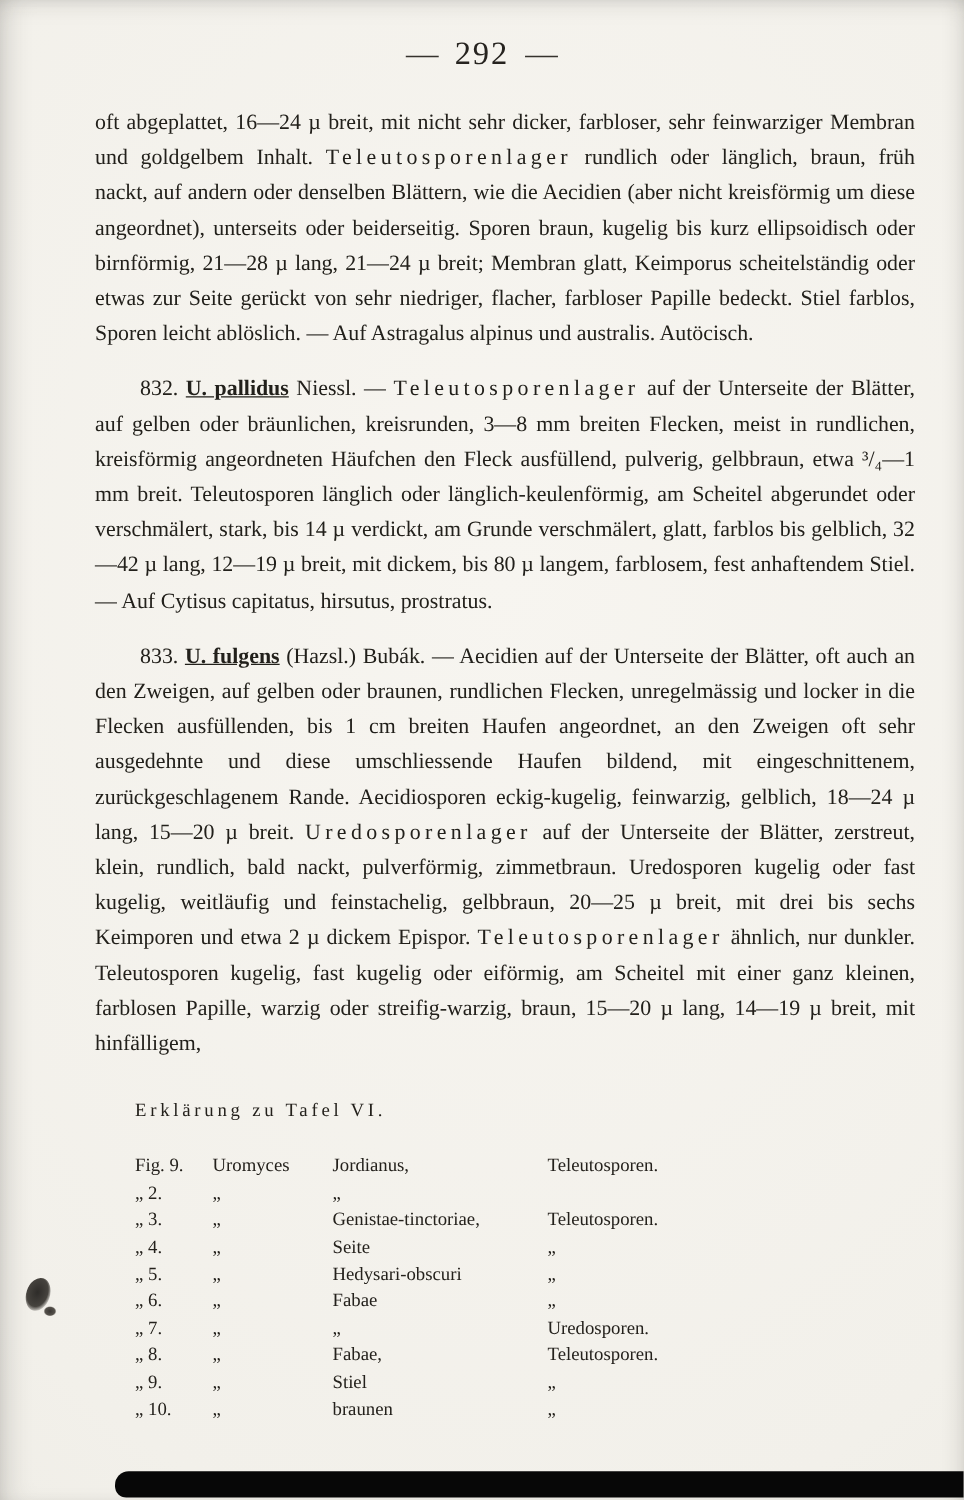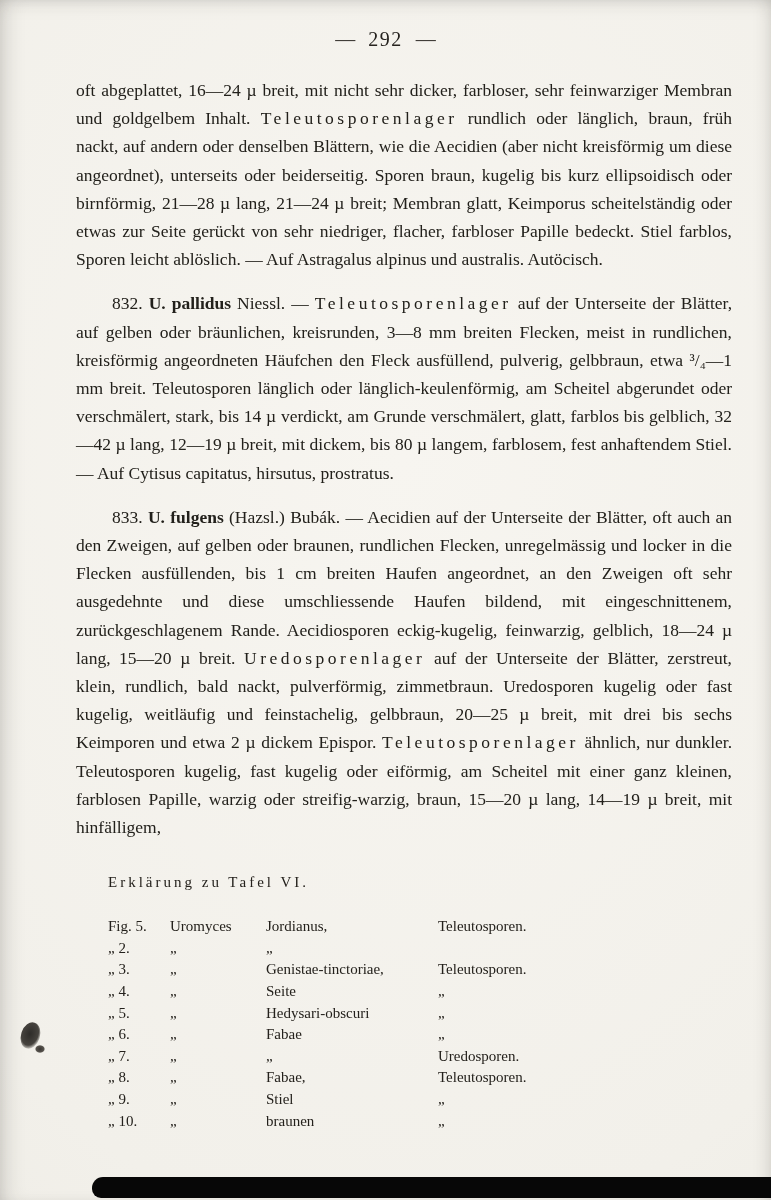--- a/index.html
+++ b/index.html
@@ -14,38 +14,38 @@
                 inset -12px 0 20px -14px rgba(40,38,34,.22),
                 inset 0 14px 22px -16px rgba(40,38,34,.18);
     color: var(--ink, #201d19);
     font-family: "Liberation Serif", "DejaVu Serif", serif;
   }
 
   
   .header {
     padding-top:28px;
     text-align:center;
-    font-size:20px;
+    font-size:26px;
     color:#26231f;
   }
   .header .dash { margin:0 13px; color:#35322d; }
   .header .pagenum { letter-spacing:1.5px; }
 
   
   .body-text {
     margin:25px 23px 0 60px;
     text-align:justify;
     font-size:17.5px;
     line-height:28.2px;
     color:#22201b;
   }
   .para { margin:16px; }
   .para.indent { text-indent:36px; }
   .sperr { letter-spacing:3.5px; }
-  .bold  { font-weight:700; }
+  .bold  { font-weight:700;text-decoration:underline; }
 
   
   .legend {
     margin:30px 20px 0 108px;
     font-size:15px;
     color:#24211c;
   }
   .legend-title {
     letter-spacing:3px;
     margin-bottom:23px;
@@ -95,21 +95,21 @@
   <p class="para indent"><span class="run">832. </span><span class="run bold">U. pallidus</span><span class="run"> Niessl. — </span><span class="run sperr">Teleutosporenlager</span><span class="run"> auf der Unterseite der Blätter, auf gelben oder bräunlichen, kreisrunden, 3—8 mm breiten Flecken, meist in rundlichen, kreisförmig angeordneten Häufchen den Fleck ausfüllend, pulverig, gelbbraun, etwa ³/₄—1 mm breit. Teleutosporen länglich oder länglich-keulenförmig, am Scheitel abgerundet oder verschmälert, stark, bis 14 µ verdickt, am Grunde verschmälert, glatt, farblos bis gelblich, 32—42 µ lang, 12—19 µ breit, mit dickem, bis 80 µ langem, farblosem, fest anhaftendem Stiel. — Auf Cytisus capitatus, hirsutus, prostratus.</span></p>
 
   <p class="para indent"><span class="run">833. </span><span class="run bold">U. fulgens</span><span class="run"> (Hazsl.) Bubák. — Aecidien auf der Unterseite der Blätter, oft auch an den Zweigen, auf gelben oder braunen, rundlichen Flecken, unregelmässig und locker in die Flecken ausfüllenden, bis 1 cm breiten Haufen angeordnet, an den Zweigen oft sehr ausgedehnte und diese umschliessende Haufen bildend, mit eingeschnittenem, zurückgeschlagenem Rande. Aecidiosporen eckig-kugelig, feinwarzig, gelblich, 18—24 µ lang, 15—20 µ breit. </span><span class="run sperr">Uredosporenlager</span><span class="run"> auf der Unterseite der Blätter, zerstreut, klein, rundlich, bald nackt, pulverförmig, zimmetbraun. Uredosporen kugelig oder fast kugelig, weitläufig und feinstachelig, gelbbraun, 20—25 µ breit, mit drei bis sechs Keimporen und etwa 2 µ dickem Epispor. </span><span class="run sperr">Teleutosporenlager</span><span class="run"> ähnlich, nur dunkler. Teleutosporen kugelig, fast kugelig oder eiförmig, am Scheitel mit einer ganz kleinen, farblosen Papille, warzig oder streifig-warzig, braun, 15—20 µ lang, 14—19 µ breit, mit hinfälligem,</span></p>
 
 </div>
 
 <div class="legend">
   <div class="legend-title">Erklärung zu Tafel VI.</div>
   <div class="legend-rows">
   <div class="legend-row">
-    <span class="col-fig">Fig. 5.</span>
+    <span class="col-fig">Fig. 9.</span>
     <span class="col-genus">Uromyces</span>
     <span class="col-species">Jordianus,</span>
     <span class="col-spores">Teleutosporen.</span>
   </div>
 
   <div class="legend-row">
     <span class="col-fig">„ 2.</span>
     <span class="col-genus">„</span>
     <span class="col-spores">„</span>
   </div>

